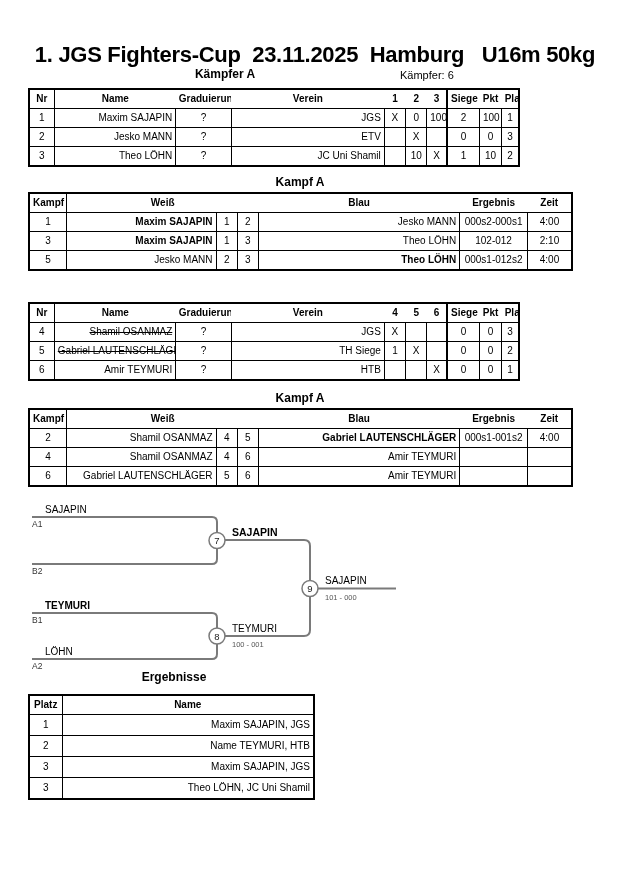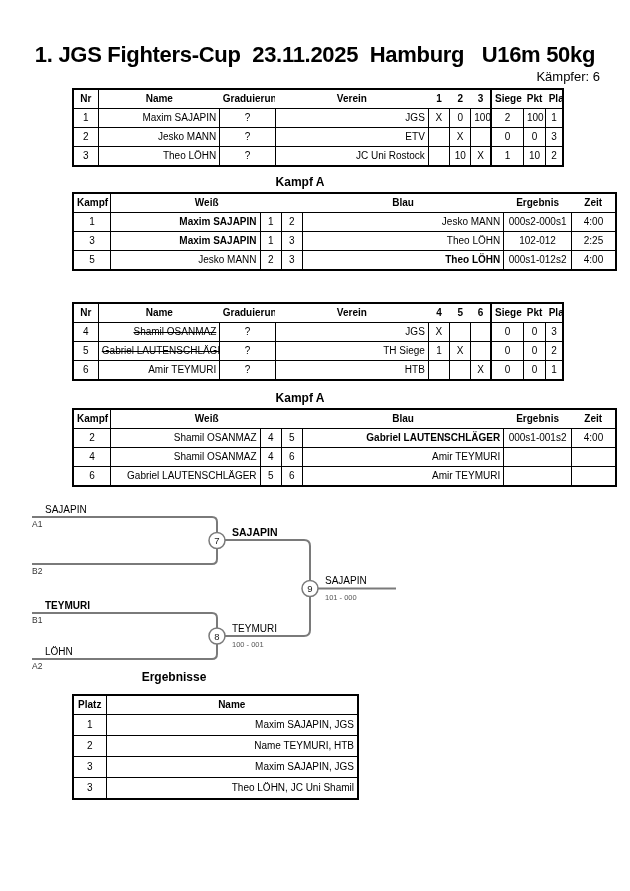--- a/index.html
+++ b/index.html
@@ -5,28 +5,28 @@
   html,body { margin:0; padding:0; background:#fff; }
   #page {
     position:relative; width:630px; height:891px; background:#fff;
     font-family:"Liberation Sans", sans-serif; color:#000; overflow:hidden;
   }
   .title {
     position:absolute; top:42px; left:0; width:630px; text-align:center;
     font-size:22px; font-weight:bold; white-space:pre; letter-spacing:-0.3px;
   }
   .count {
-    position:absolute; top:69px; left:400px; width:200px; text-align:right; font-size:13px;
+    position:absolute; top:69px; left:400px; width:200px; font-size:11px;
   }
   .heading {
     position:absolute; width:200px; text-align:center; font-size:12px; font-weight:bold;
   }
   .tbl {
     position:absolute; border-collapse:collapse; table-layout:fixed;
-    border:2px solid #000; background:#fff;margin-left:44px;
+    border:2px solid #000; background:#fff;
   }
   .tbl td, .tbl th {
     border:1px solid #000; padding:0 3px; font-size:10px; height:18px;
     line-height:18px; white-space:nowrap; overflow:hidden;
   }
   .tbl th { font-weight:bold; text-align:center; border-left:none; border-right:none; }
   .tbl th.v  { border-right:1px solid #000; }
   .thick-l   { border-left:2px solid #000 !important; }
   .c { text-align:center; }
   .l { text-align:right; }
@@ -37,20 +37,21 @@
   svg.bracket text { font-family:"Liberation Sans", sans-serif; }
 </style>
 </head>
 <body>
 
 <div id="page">
 
   <div class="title">1. JGS Fighters-Cup  23.11.2025  Hamburg   U16m 50kg</div>
   <div class="count">Kämpfer: 6</div>
 
+  <div class="heading" style="left:125px; top:67px;">Kämpfer A</div>
 
   <table class="tbl" style="left:28px; top:88px; width:492px;">
     <colgroup>
         <col style="width:25px">
         <col style="width:120px">
         <col style="width:55px">
         <col style="width:151px">
       <col style="width:21px">
         <col style="width:21px">
         <col style="width:20px">
@@ -92,21 +93,21 @@
       <td class="c">X</td>
       <td class="c"></td>
       <td class="c thick-l">0</td>
       <td class="c">0</td>
       <td class="c">3</td>
     </tr>
     <tr>
       <td class="c">3</td>
       <td class="l">Theo LÖHN</td>
       <td class="c">?</td>
-      <td class="l">JC Uni Rostock</td>
+      <td class="l">JC Uni Shamil</td>
       <td class="c"></td>
       <td class="c">10</td>
       <td class="c">X</td>
       <td class="c thick-l">1</td>
       <td class="c">10</td>
       <td class="c">2</td>
     </tr>
   </tbody>
     </table>
 
@@ -139,21 +140,21 @@
       <td class="c">000s2-000s1</td>
       <td class="c">4:00</td>
     </tr>
     <tr>
       <td class="c">3</td>
       <td class="l win">Maxim SAJAPIN</td>
       <td class="c">1</td>
       <td class="c">3</td>
       <td class="l">Theo LÖHN</td>
       <td class="c">102-012</td>
-      <td class="c">2:25</td>
+      <td class="c">2:10</td>
     </tr>
     <tr>
       <td class="c">5</td>
       <td class="l">Jesko MANN</td>
       <td class="c">2</td>
       <td class="c">3</td>
       <td class="l win">Theo LÖHN</td>
       <td class="c">000s1-012s2</td>
       <td class="c">4:00</td>
     </tr>

